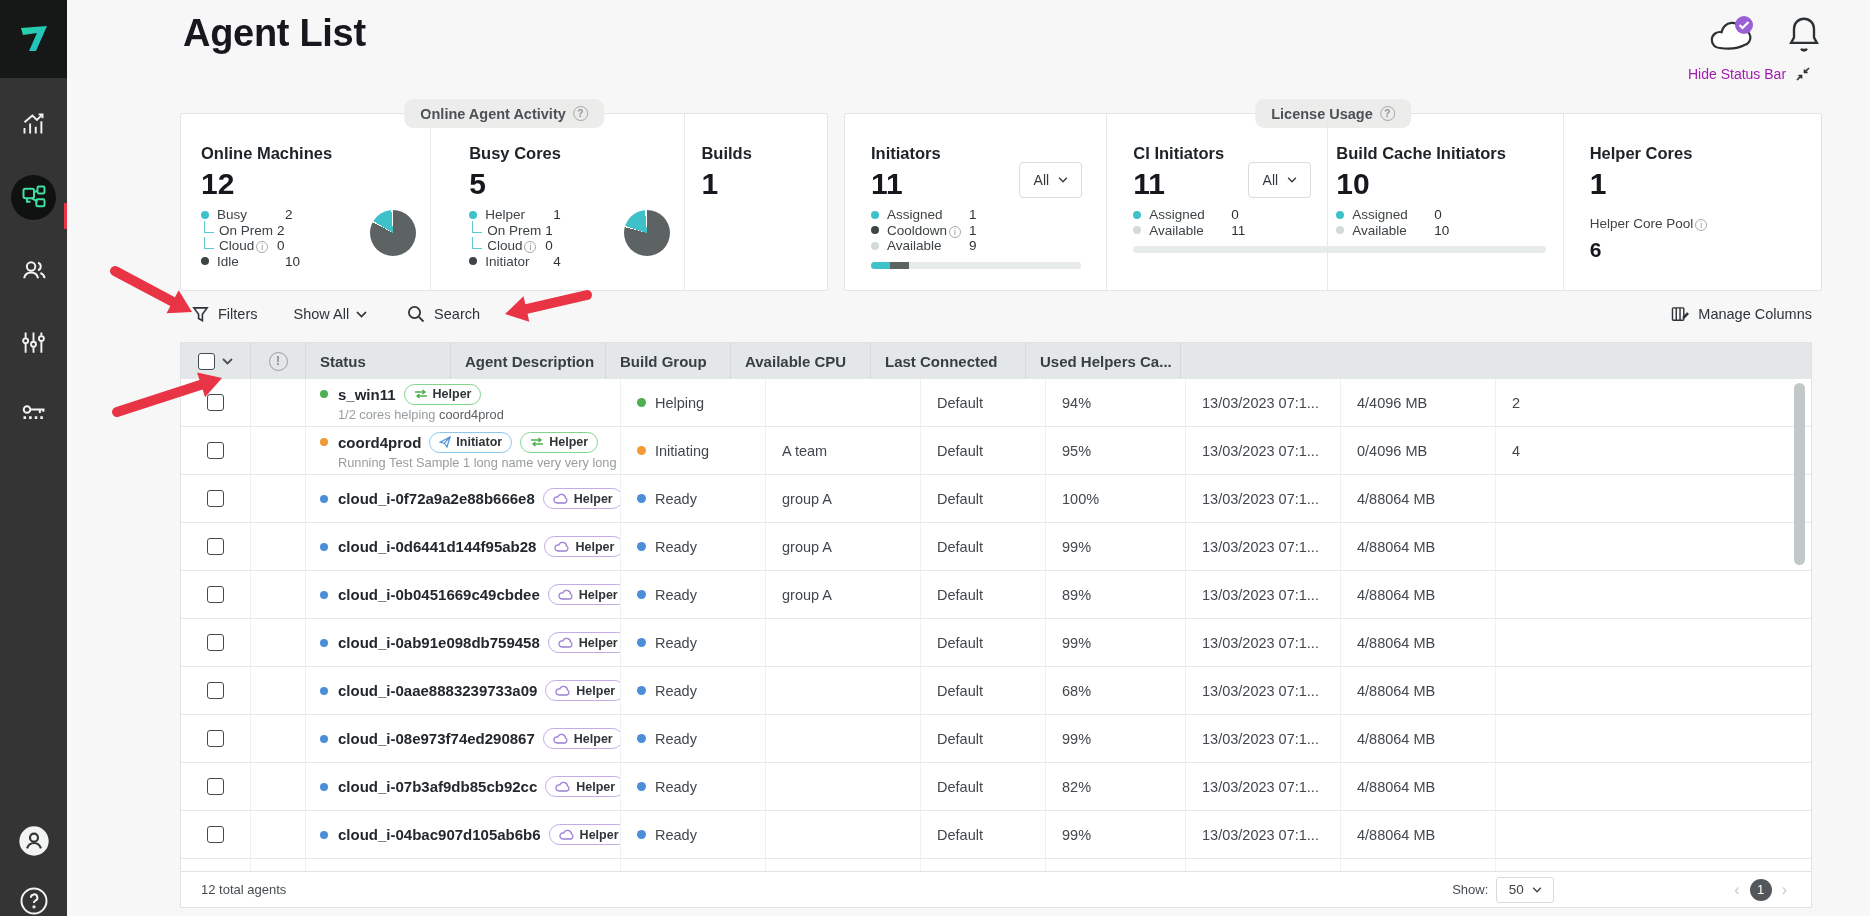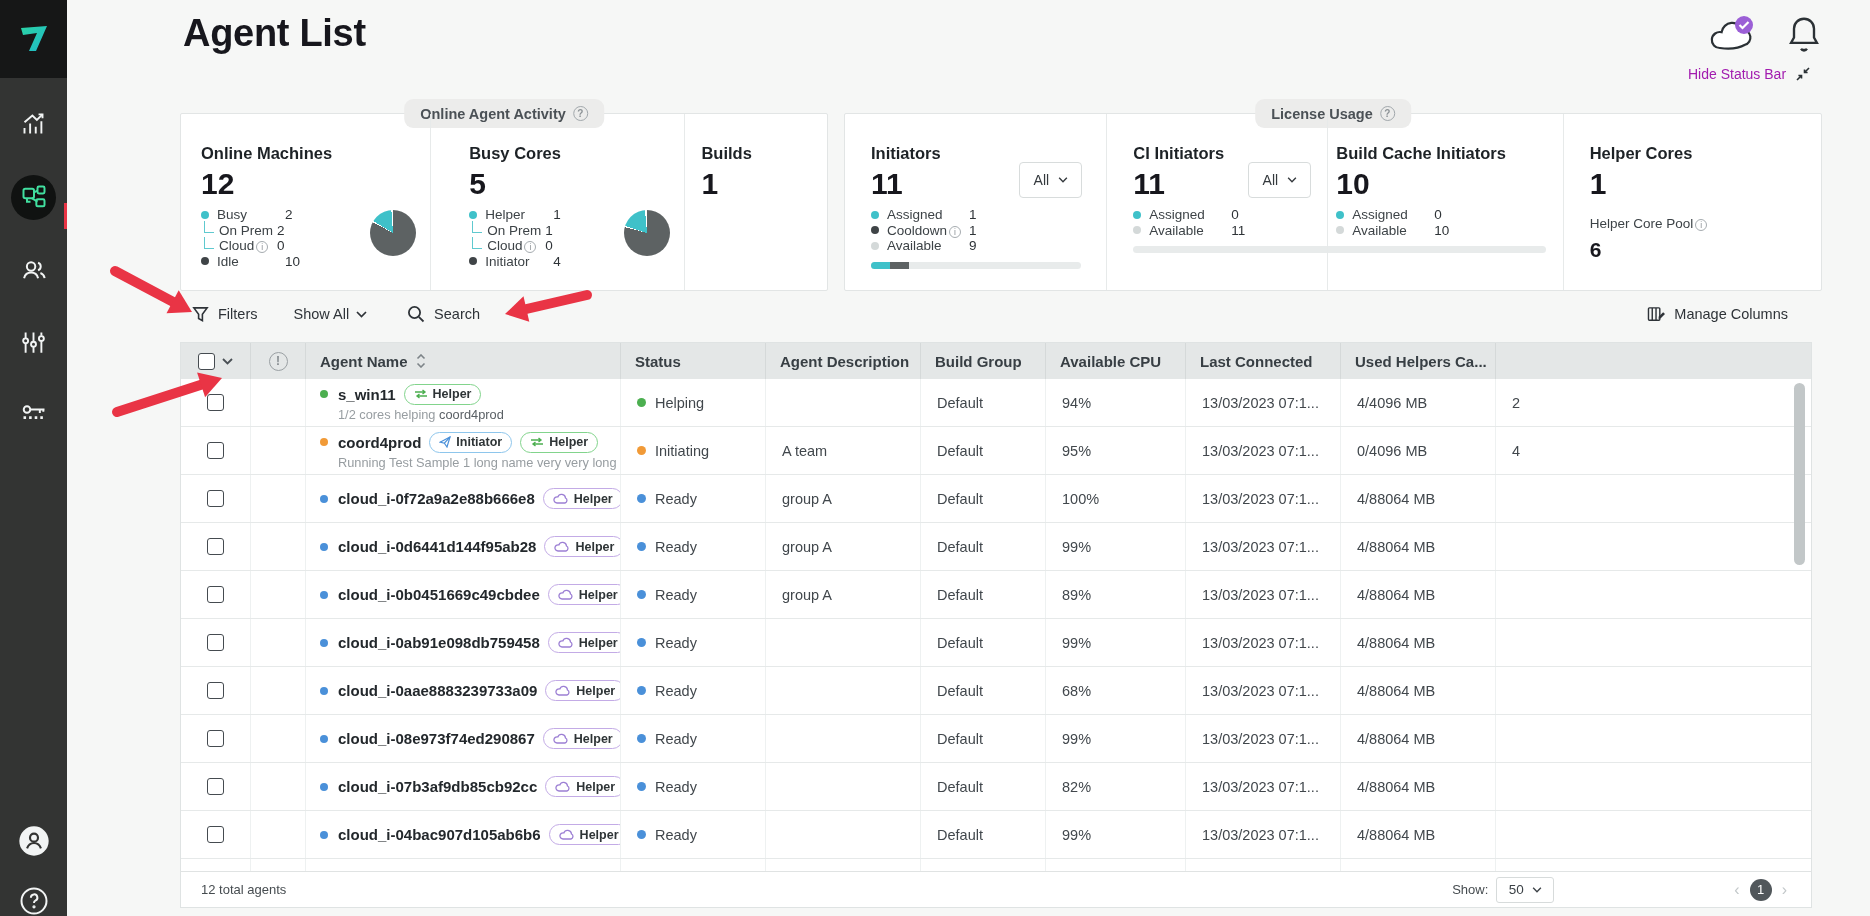--- a/index.html
+++ b/index.html
@@ -63,21 +63,21 @@
   .m-bar div { height:100%; }
   .m-pool-label { margin-top:14px; display:flex; align-items:center; font-size:13.5px; color:#3d4347; }
   .m-pool-value { margin-top:7px; font-size:21px; font-weight:800; color:#17171d; }
 
   
   .toolbar { position:absolute; left:180px; top:296px; width:1632px; height:36px; display:flex; align-items:center; }
   .tb-item { display:flex; align-items:center; gap:9px; font-size:14.5px; color:#2e3338; cursor:pointer; }
   .tb-filters { margin-left:12px; }
   .tb-show { margin-left:36px; gap:7px; }
   .tb-search { margin-left:40px; }
-  .tb-manage { margin-left:auto; margin-right:24px; gap:8px; }
+  .tb-manage { margin-left:auto; margin-right:0; gap:8px; }
 
   
   .table-card { position:absolute; left:180px; top:342px; width:1632px; height:566px; background:#fff; border:1px solid #dfe3e3; }
   .t-head { display:flex; height:36px; background:#e4e7e7; }
   .t-hcell { display:flex; align-items:center; padding-left:14px; font-size:15px; font-weight:700; color:#383f44; border-right:1px solid #d5d9d9; white-space:nowrap; overflow:hidden; }
   .t-row { display:flex; height:48px; border-bottom:1px solid #e6e9e9; background:#fff; }
   .t-cell { display:flex; align-items:center; padding-left:16px; font-size:14.5px; color:#41474c; border-right:1px solid #eef1f1; overflow:hidden; white-space:nowrap; }
   .c0 { width:70px; justify-content:center; padding-left:0; }
   .c1 { width:55px; justify-content:center; padding-left:0; }
   .c2 { width:315px; }
@@ -396,27 +396,20 @@
     <div class="t-hcell c0">
       <span class="checkbox"></span>
       <svg style="margin-left:7px" width="11" height="7" viewBox="0 0 11 7" fill="none" stroke="#4a5055" stroke-width="1.8">
         <path d="M1 1 L5.5 5.5 L10 1"></path>
       </svg>
     </div>
     <div class="t-hcell c1">
       <span style="width:19px;height:19px;border-radius:50%;border:1.5px solid #9aa0a3;color:#868c90;font-size:12px;font-weight:700;display:flex;align-items:center;justify-content:center;">!</span>
     </div>
 
-  <div class="t-hcell c2">
-        <span>Agent Name</span>
-        <svg style="margin-left:8px" width="10" height="14" viewBox="0 0 10 14" fill="none" stroke="#7d8488" stroke-width="1.6">
-          <path d="M1.5 4.5 L5 1 L8.5 4.5"></path>
-          <path d="M1.5 9.5 L5 13 L8.5 9.5"></path>
-        </svg>
-      </div>
       <div class="t-hcell c3">
         <span>Status</span>
       </div>
       <div class="t-hcell c4">
         <span>Agent Description</span>
       </div>
       <div class="t-hcell c5">
         <span>Build Group</span>
       </div>
       <div class="t-hcell c6">

